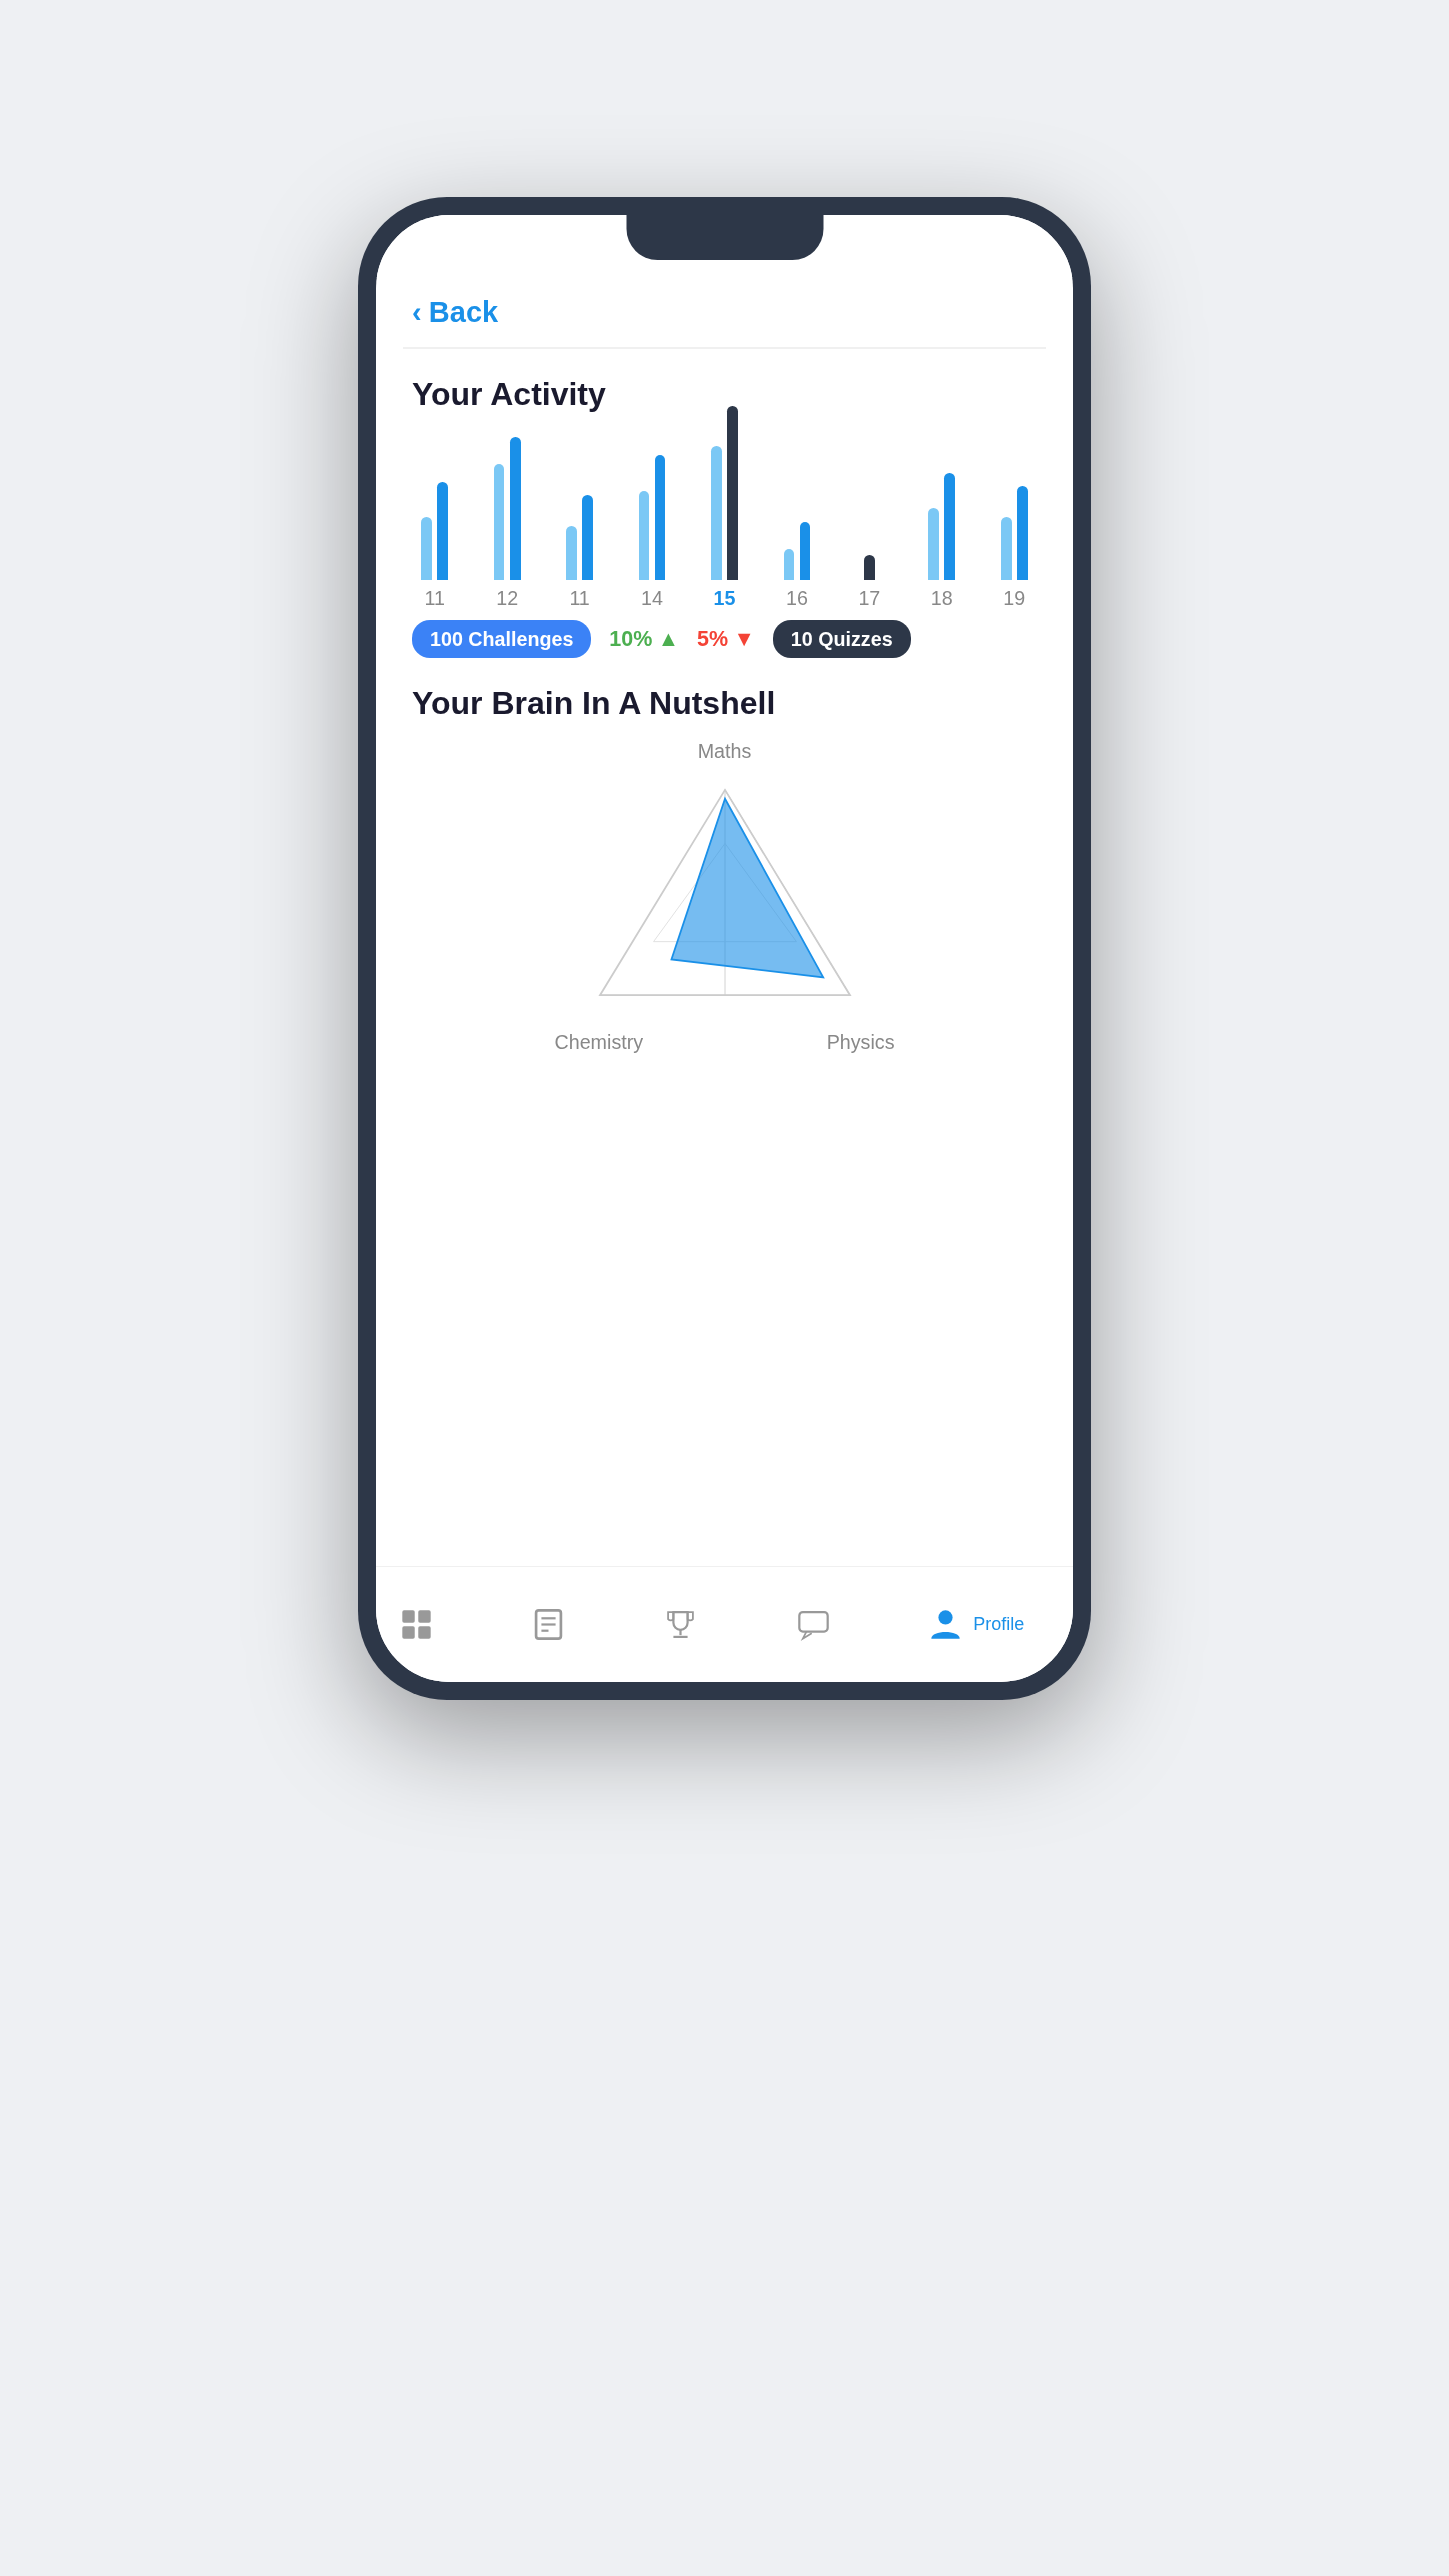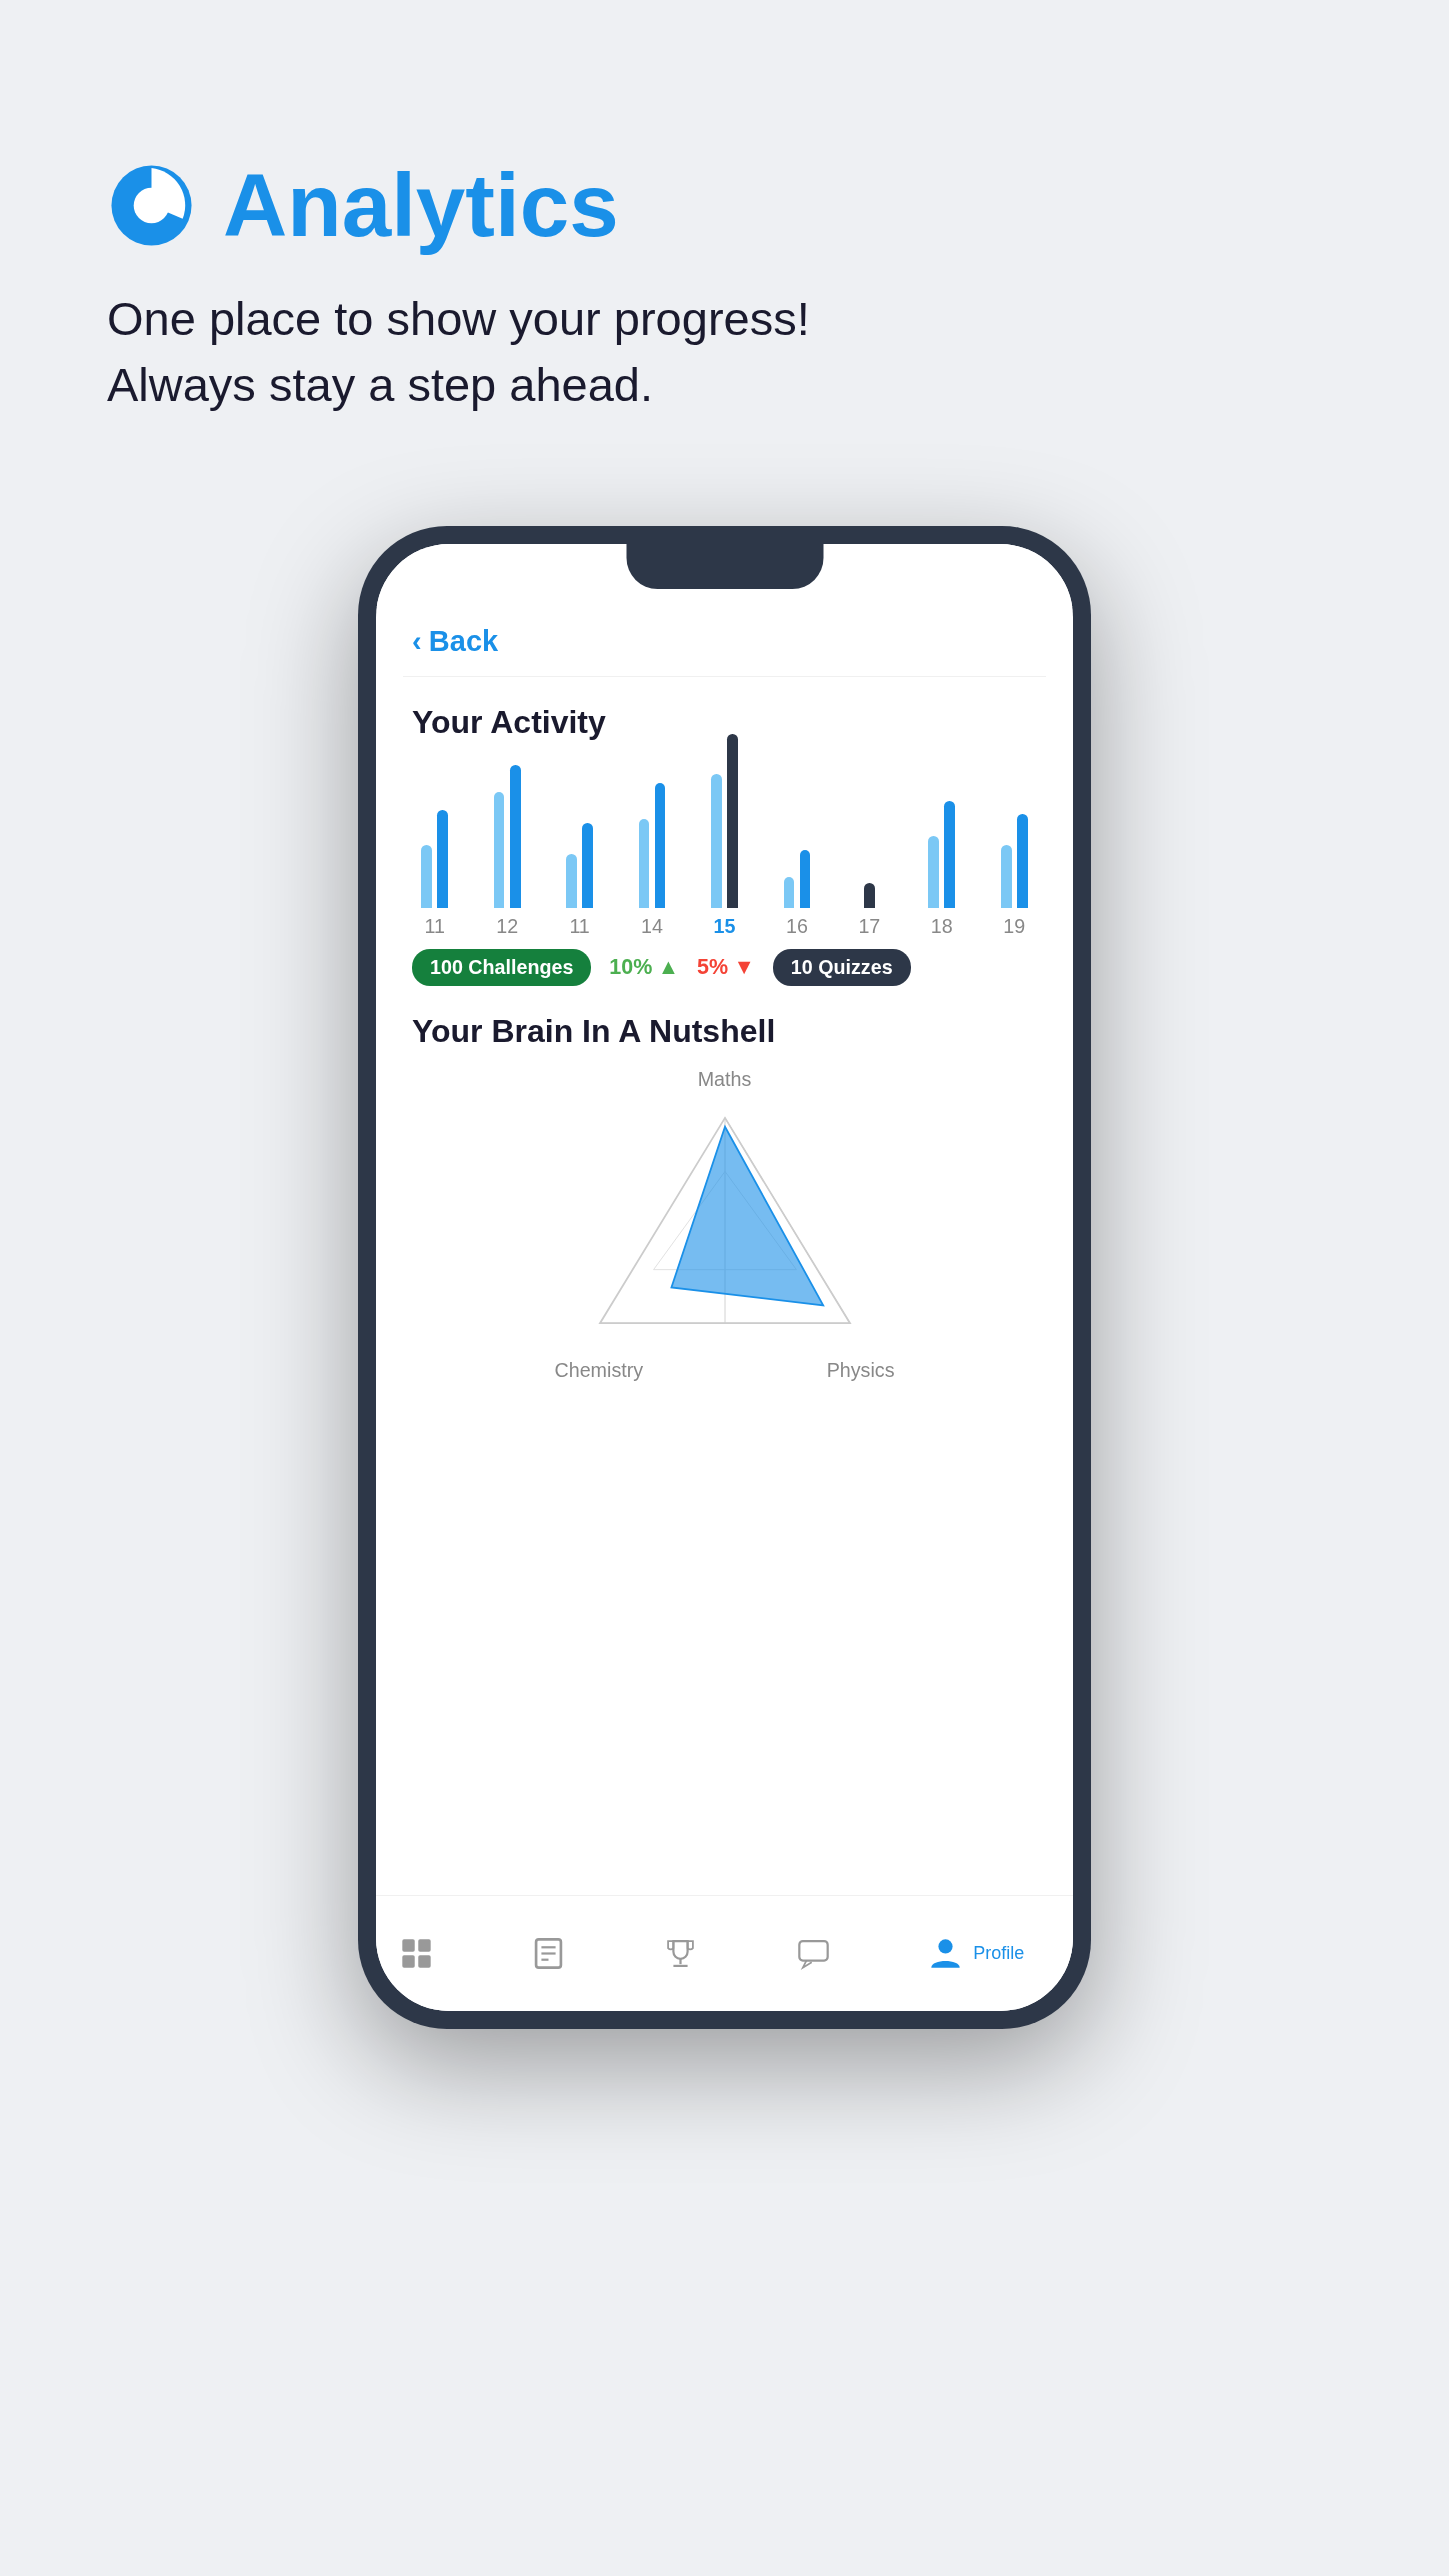--- a/index.html
+++ b/index.html
@@ -218,21 +218,21 @@
     
     .stats-row {
       display: flex;
       align-items: center;
       gap: 18px;
       margin-top: 9px;
       flex-wrap: wrap;
     }
 
     .badge-blue {
-      background: #15803d;
+      background: #3b82f6;
       color: white;
       border-radius: 18px;
       padding: 7.2px 18px;
       font-size: 19.7px;
       font-weight: 600;
     }
 
     .stat-green {
       color: #4caf50;
       font-size: 21.5px;
@@ -336,35 +336,20 @@
     .nav-icon svg {
       width: 39px;
       height: 39px;
     }
   </style>
 </head>
 <body>
 
 <div class="page-wrapper">
 
-  <div class="header-section">
-    <div class="title-row">
-
-      <svg class="analytics-icon" viewBox="0 0 100 100" xmlns="http://www.w3.org/2000/svg">
-        <circle cx="50" cy="50" r="45" fill="#1a90e8"></circle>
-        <path d="M50 50 L50 8 A42 42 0 0 1 85 65 Z" fill="white"></path>
-        <circle cx="50" cy="50" r="20" fill="white"></circle>
-      </svg>
-      <span class="analytics-title">Analytics</span>
-    </div>
-    <div class="subtitle">
-      <span>One place to show your progress!</span><br>
-      <span>Always stay a step ahead.</span>
-    </div>
-  </div>
 
   <div class="phone-wrapper">
     <div class="phone-outer">
       <div class="phone-notch"></div>
       <div class="phone-screen">
 
         <div class="status-bar"></div>
 
         <div class="back-btn">
           <span class="back-chevron">‹</span>

